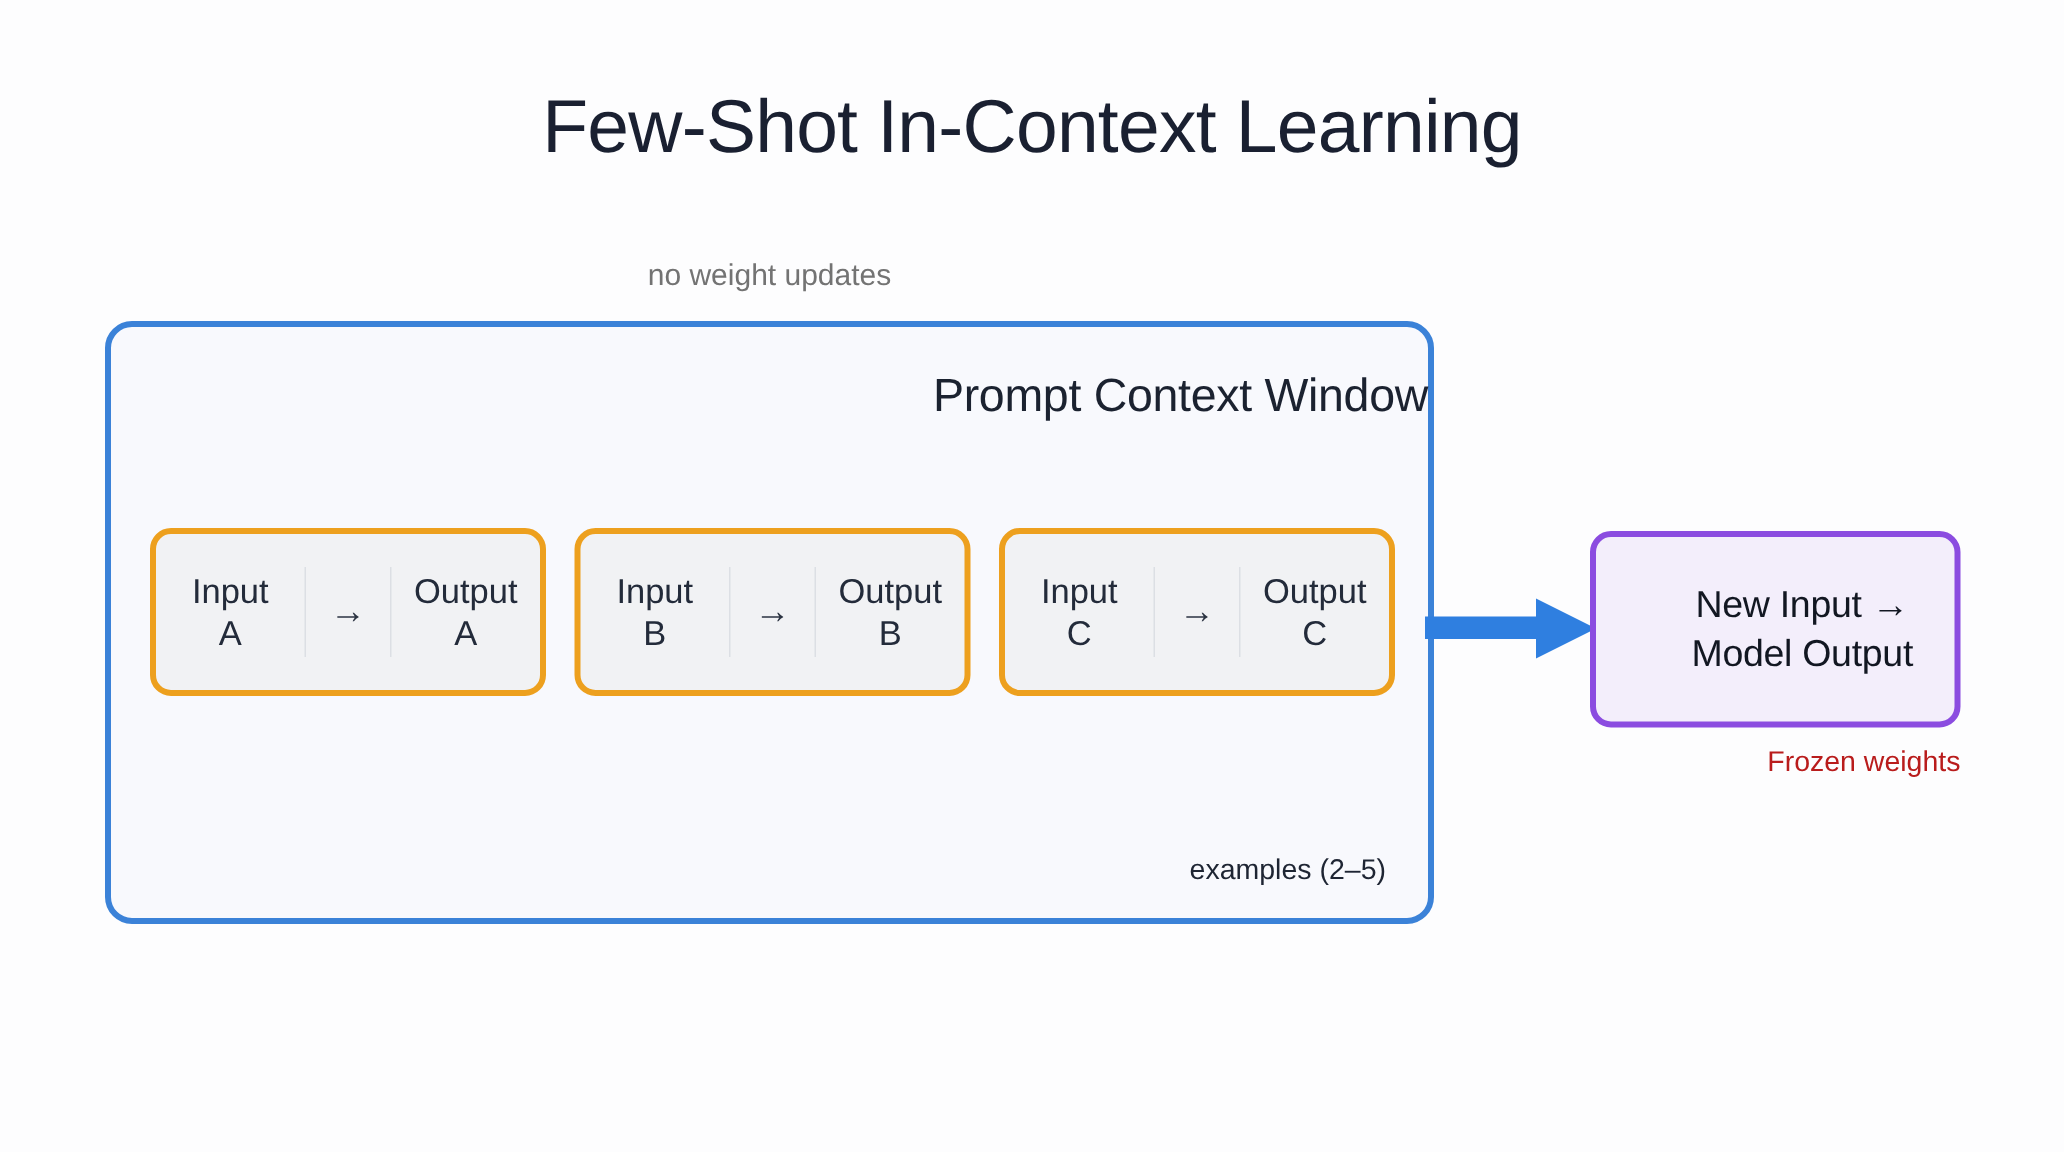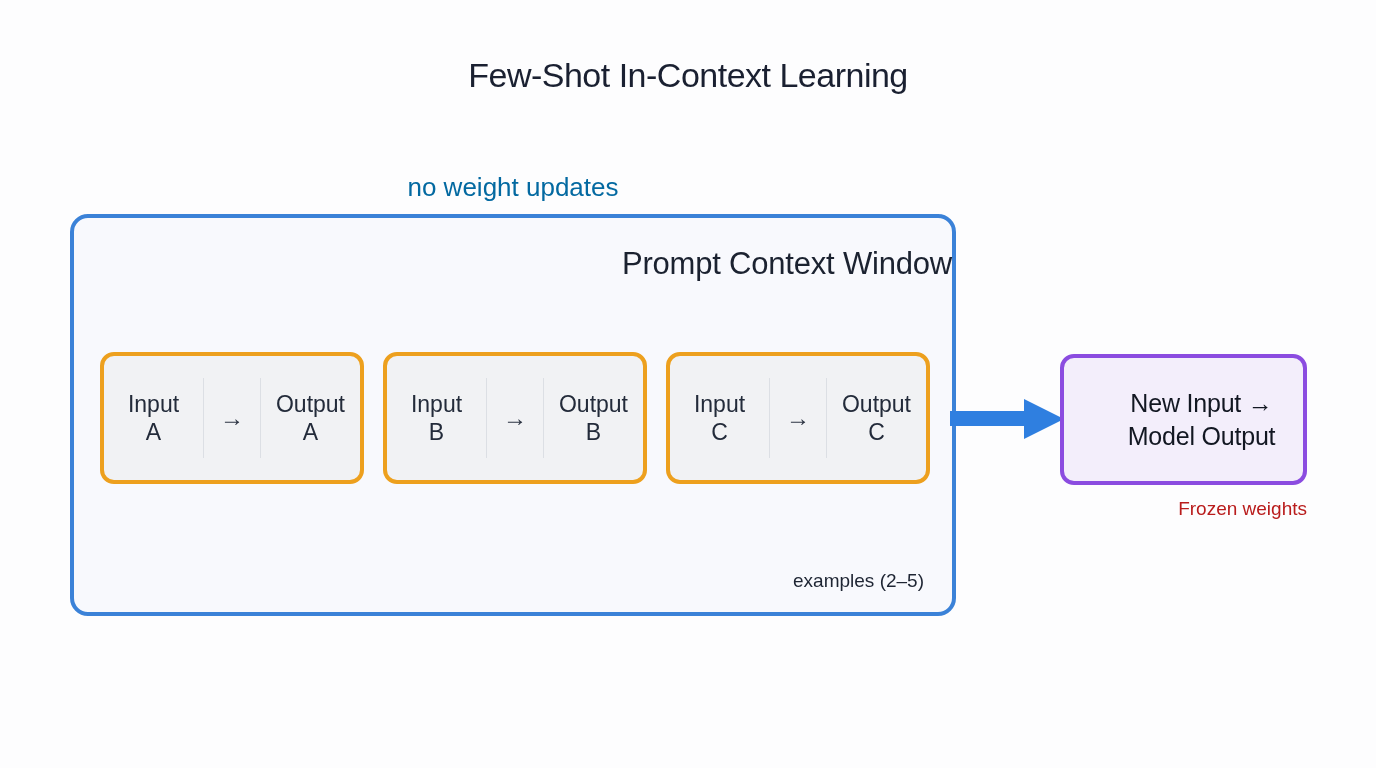--- a/index.html
+++ b/index.html
@@ -21,38 +21,38 @@
     inset: 0;
   }
 
   
   .page-title {
     position: absolute;
     left: 0;
     top: 56px;
     width: 1376px;
     text-align: center;
-    font-size: 34px;
+    font-size: 50px;
     font-weight: 400;
     letter-spacing: -0.5px;
     color: #1a2031;
     line-height: 1.15;
     white-space: nowrap;
   }
 
   
   .subtitle-note {
     position: absolute;
     left: 70px;
     top: 172px;
     width: 886px;
     text-align: center;
-    font-size: 26px;
+    font-size: 20px;
     font-weight: 400;
-    color: #0369a1;
+    color: #737373;
     line-height: 1.2;
     white-space: nowrap;
   }
 
   
   .context-window {
     position: absolute;
     left: 70px;
     top: 214px;
     width: 886px;
@@ -84,21 +84,21 @@
     width: 830px;
     height: 140px;
     display: flex;
     justify-content: space-between;
     align-items: stretch;
   }
 
   .example-card {
     box-sizing: border-box;
     width: 264px;
-    height: 132px;
+    height: 112px;
     border: 4px solid #eda01e;
     border-radius: 14px;
     background: #f1f2f4;
     display: flex;
     align-items: stretch;
     justify-content: center;
     position: relative;
   }
 
   .card-cell {

